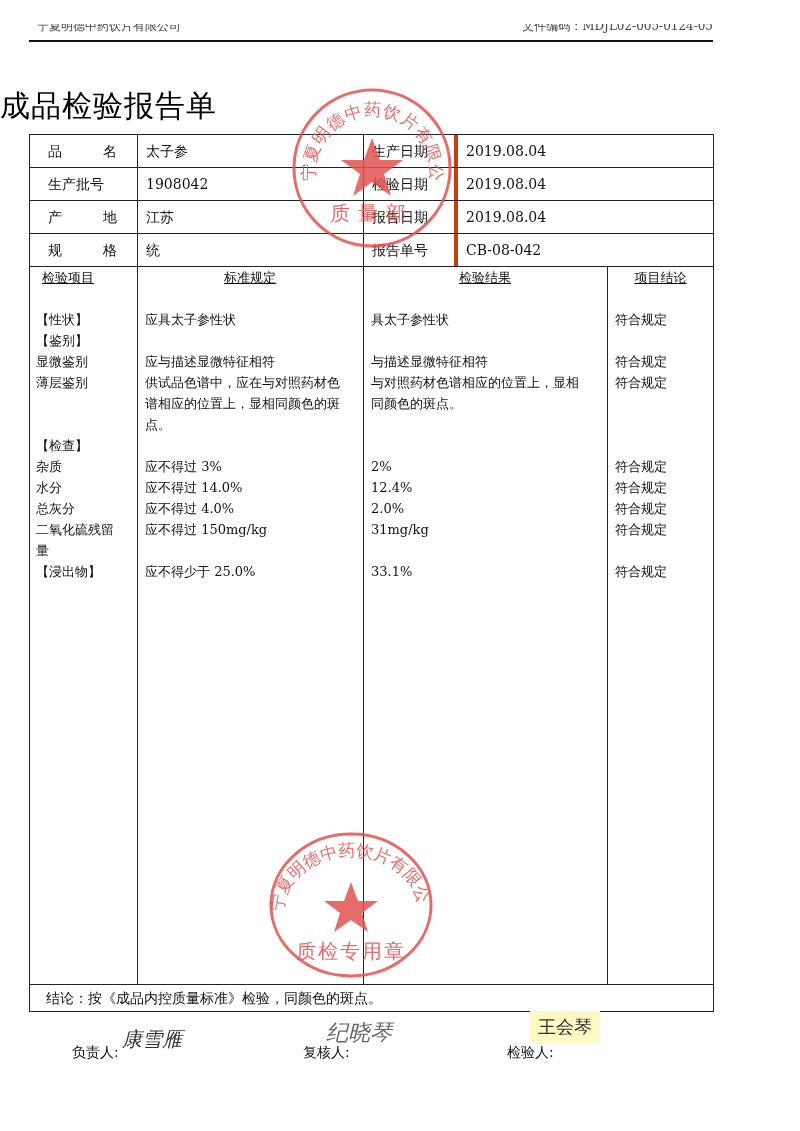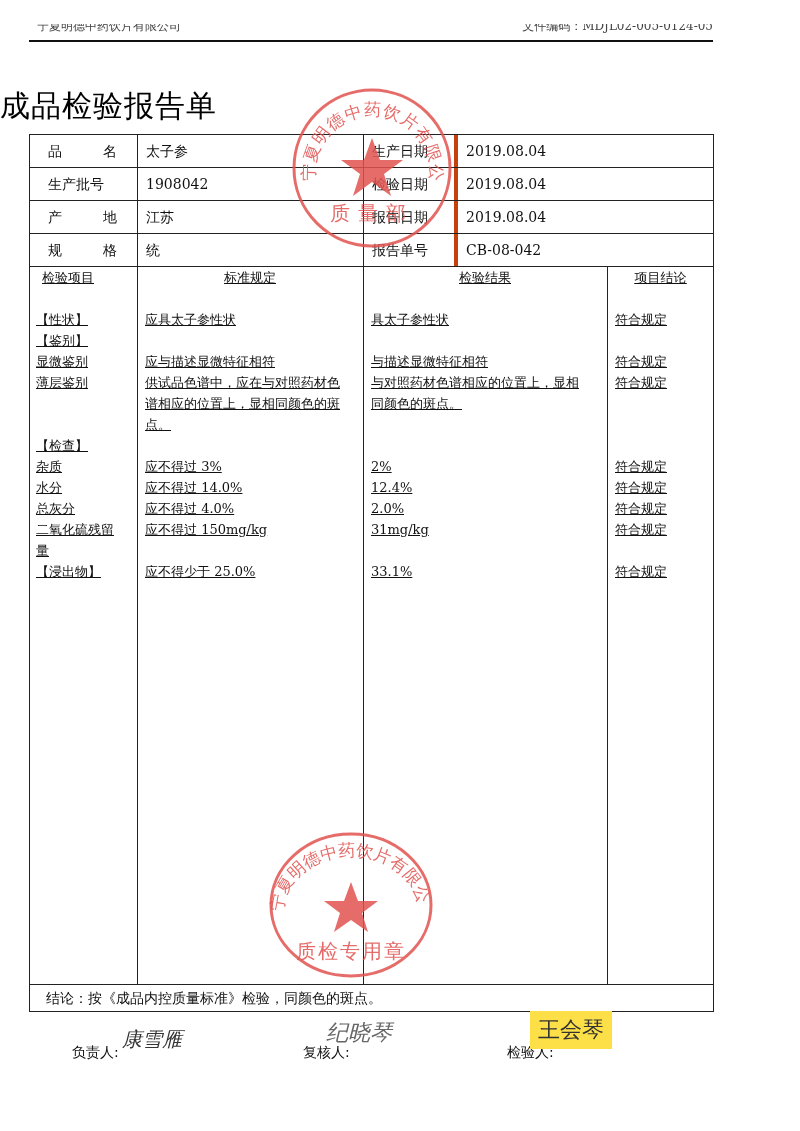--- a/index.html
+++ b/index.html
@@ -14,21 +14,21 @@
   .tbl { position: absolute; left: 29px; top: 134px; width: 685px; border: 1px solid #222; box-sizing: border-box; }
   .row { position: relative; height: 32px; border-bottom: 1px solid #222; font-size: 14px; }
   .cell { position: absolute; top: 0; height: 32px; line-height: 32px; box-sizing: border-box; padding-left: 8px; }
   .c1 { left: 0; width: 107px; }
   .c2 { left: 107px; width: 226px; border-left: 1px solid #222; }
   .c3 { left: 333px; width: 91px; border-left: 1px solid #222; }
   .c4 { left: 424px; width: 260px; border-left: 4px solid #c2410c; }
   .lbl-spaced { display: flex; justify-content: space-between; padding: 0 20px 0 18px; }
   .body-sec { position: relative; height: 717px; border-bottom: 1px solid #222; font-size: 13px; }
   .vline { position: absolute; top: 0; bottom: 0; width: 1px; background: #222; }
-  .col { position: absolute; top: 0; text-decoration: underline; }
+  .col { position: absolute; top: 0; }
   .colh { text-decoration: underline; height: 21px; line-height: 21px; }
   .line { height: 21px; line-height: 21px; white-space: nowrap; }
   .concl { height: 26px; line-height: 26px; font-size: 14px; padding-left: 16px; }
   .sig { position: absolute; top: 1044px; font-size: 14px; font-family: "DejaVu Sans", sans-serif; margin-left: 35px; }
   .sig-hand { position: absolute; font-family: "DejaVu Sans", sans-serif; color: #333; font-style: italic; }
   .stamp { position: absolute; pointer-events: none; color: #e0524f; }
 </style>
 </head>
 <body>
 
@@ -159,21 +159,21 @@
   </div>
 
   <div class="concl">结论：按《成品内控质量标准》检验，同颜色的斑点。</div>
 </div>
 
 <div class="sig" style="left:37px">负责人:</div>
 <div class="sig-hand" style="left:122px;top:1026px;font-size:20px">康雪雁</div>
 <div class="sig" style="left:268px">复核人:</div>
 <div class="sig-hand" style="left:326px;top:1018px;font-size:22px;color:#666">纪晓琴</div>
 <div class="sig" style="left:472px">检验人:</div>
-<div class="sig-hand" style="left:530px;top:1011px;font-size:22px;font-style:normal;background:#fde047;padding:4px 8px">王会琴</div>
+<div class="sig-hand" style="left:530px;top:1011px;font-size:18px;font-style:normal;background:#fef9c3;padding:4px 8px">王会琴</div>
 
 <svg class="stamp" style="left:290px;top:86px" width="165" height="165" viewBox="0 0 165 165">
   <defs>
       <path id="arcTop" d="M 25 95 A 58 58 0 1 1 140 95"></path>
     </defs>
   <circle cx="82" cy="82" r="78" fill="none" stroke="#e0524f" stroke-width="3" opacity="0.85"></circle>
   <text font-size="17" fill="#e0524f" opacity="0.85" font-family="DejaVu Sans, sans-serif" letter-spacing="1">
     <textPath href="#arcTop">宁夏明德中药饮片有限公司</textPath>
   </text>
   <polygon points="82,52 90,74 113,74 94,88 101,110 82,96 63,110 70,88 51,74 74,74" fill="#e0524f" opacity="0.85"></polygon>

